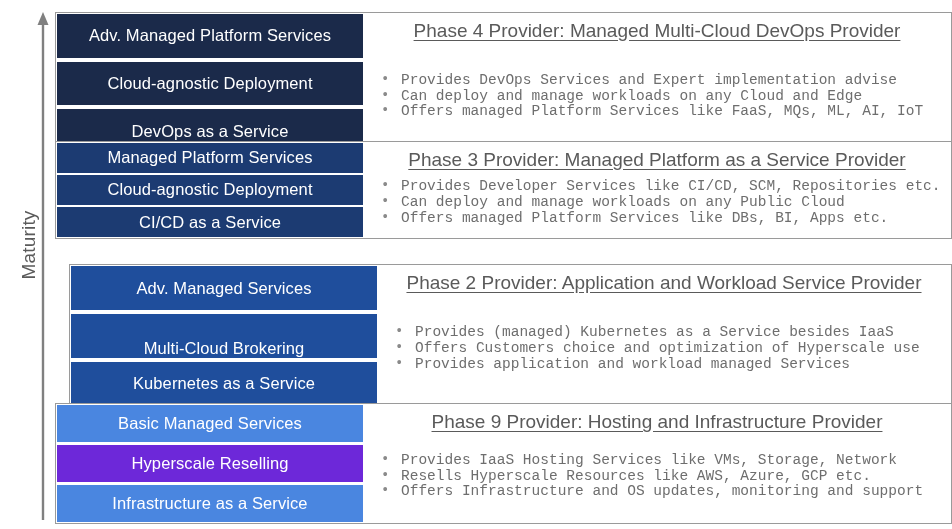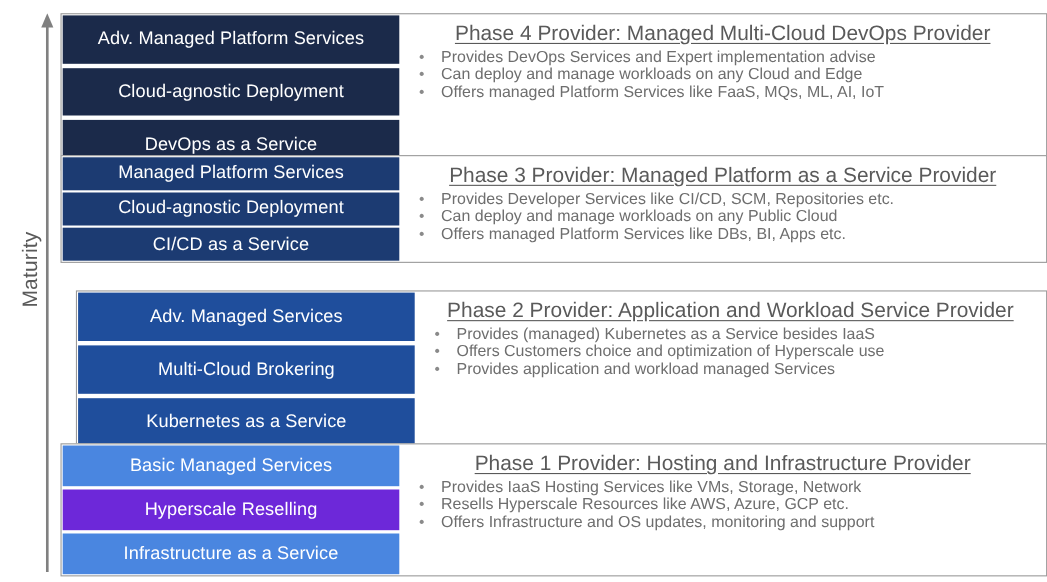--- a/index.html
+++ b/index.html
@@ -96,22 +96,23 @@
     text-underline-offset: 3px;
     margin-bottom: 3px;
     white-space: nowrap;
   }
 
   .bullets {
     list-style: none;
     flex: 1;
     display: flex;
     flex-direction: column;
-    justify-content: flex-start;
+    justify-content: center;
     padding-left: 12px;
+    font-family: Liberation Mono, monospace;
   }
 
   .bullets li {
     position: relative;
     font-size: 14.5px;
     color: #6e6e6e;
     padding-left: 20px;
     white-space: nowrap;
     line-height: 1.1;
   }
@@ -182,21 +183,21 @@
             </ul>
           </div>
         </div>
       </div>
       <div class="group" style="top: 264px; height: 144px; margin-left: 14px;">
         <div class="group-inner">
           <div class="bars">
             <div class="bar" style="background: rgb(31, 78, 156);">
               <span>Adv. Managed Services</span>
             </div>
-            <div class="bar" style="background: rgb(31, 78, 156);">
+            <div class="bar" style="background: rgb(31, 78, 156); align-items: flex-end;">
               <span>Multi-Cloud Brokering</span>
             </div>
             <div class="bar" style="background: rgb(31, 78, 156);">
               <span>Kubernetes as a Service</span>
             </div>
           </div>
           <div class="panel">
             <div class="panel-title">Phase 2 Provider: Application and Workload Service Provider</div>
             <ul class="bullets">
               <li>Provides (managed) Kubernetes as a Service besides IaaS</li>
@@ -213,21 +214,21 @@
               <span>Basic Managed Services</span>
             </div>
             <div class="bar" style="background: #6d28d9;">
               <span>Hyperscale Reselling</span>
             </div>
             <div class="bar" style="background: rgb(74, 134, 224);">
               <span>Infrastructure as a Service</span>
             </div>
           </div>
           <div class="panel">
-            <div class="panel-title">Phase 1 Provider: Hosting and Infrastructure Provider</div>
+            <div class="panel-title">Phase 9 Provider: Hosting and Infrastructure Provider</div>
             <ul class="bullets">
               <li>Provides IaaS Hosting Services like VMs, Storage, Network</li>
               <li>Resells Hyperscale Resources like AWS, Azure, GCP etc.</li>
               <li>Offers Infrastructure and OS updates, monitoring and support</li>
             </ul>
           </div>
         </div>
       </div>
     </div>
 

